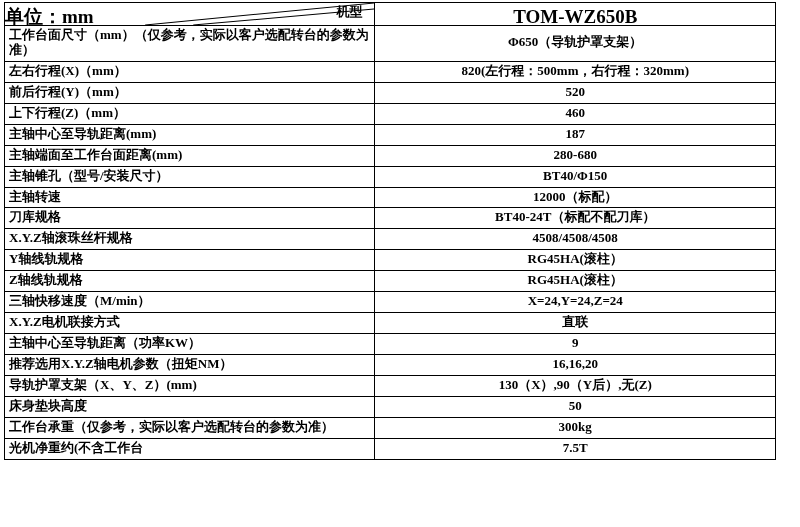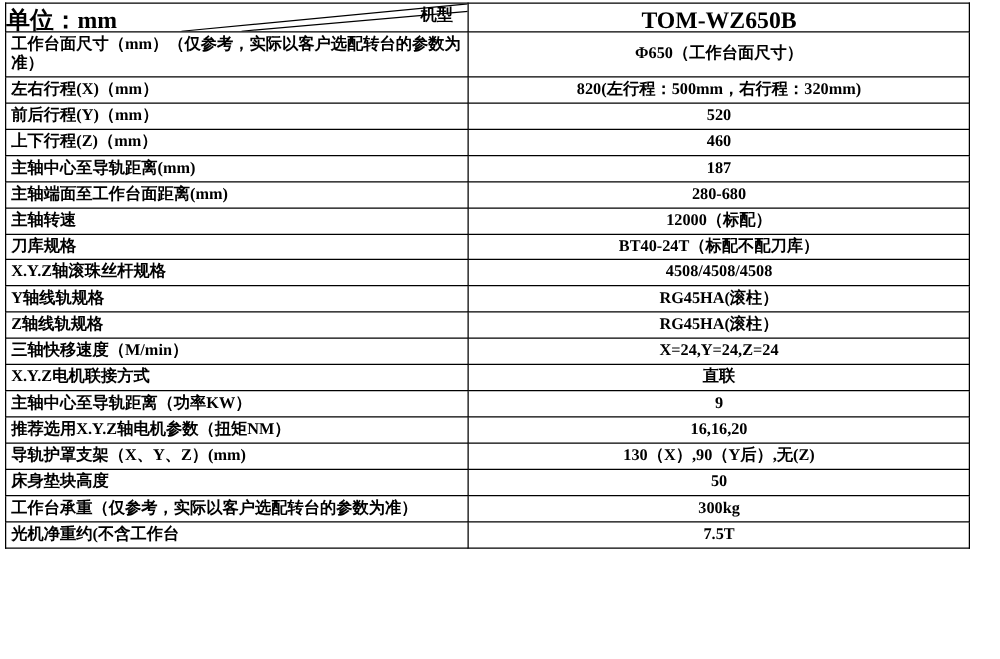--- a/index.html
+++ b/index.html
@@ -94,41 +94,45 @@
             <line x1="140" y1="22" x2="369" y2="0" stroke="#000000" stroke-width="1"></line>
             <line x1="188" y1="22" x2="369" y2="6" stroke="#000000" stroke-width="1"></line>
           </svg>
         </td>
         <td class="value hdr">
           <div style="position:absolute;left:0;right:0;top:3px;text-align:center;font-size:19px;font-weight:bold;">TOM-WZ650B</div>
         </td>
       </tr>
     <tr>
           <td class="label two-line">工作台面尺寸（mm）（仅参考，实际以客户选配转台的参数为准）</td>
-          <td class="value value-mono">Φ650（工作台面尺寸）</td>
+          <td class="value value-mono">Φ650（导轨护罩支架）</td>
         </tr>
         <tr>
           <td class="label">左右行程(X)（mm）</td>
           <td class="value value-mono">820(左行程：500mm，右行程：320mm)</td>
         </tr>
         <tr>
           <td class="label">前后行程(Y)（mm）</td>
           <td class="value value-mono">520</td>
         </tr>
         <tr>
           <td class="label">上下行程(Z)（mm）</td>
           <td class="value value-mono">460</td>
         </tr>
         <tr>
           <td class="label">主轴中心至导轨距离(mm)</td>
           <td class="value value-mono">187</td>
         </tr>
         <tr>
           <td class="label">主轴端面至工作台面距离(mm)</td>
           <td class="value value-mono">280-680</td>
+        </tr>
+        <tr>
+          <td class="label">主轴锥孔（型号/安装尺寸）</td>
+          <td class="value value-mono">BT40/Φ150</td>
         </tr>
         <tr>
           <td class="label">主轴转速</td>
           <td class="value value-mono">12000（标配）</td>
         </tr>
         <tr>
           <td class="label">刀库规格</td>
           <td class="value value-mono">BT40-24T（标配不配刀库）</td>
         </tr>
         <tr>

